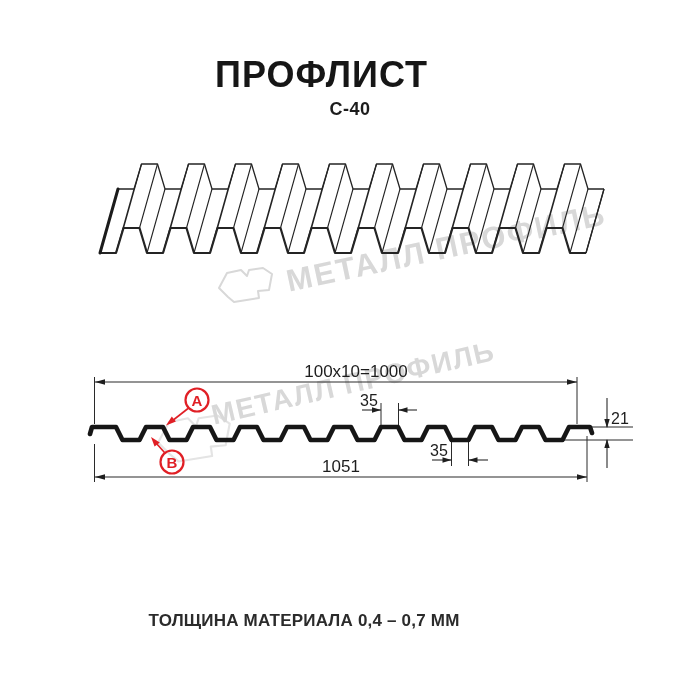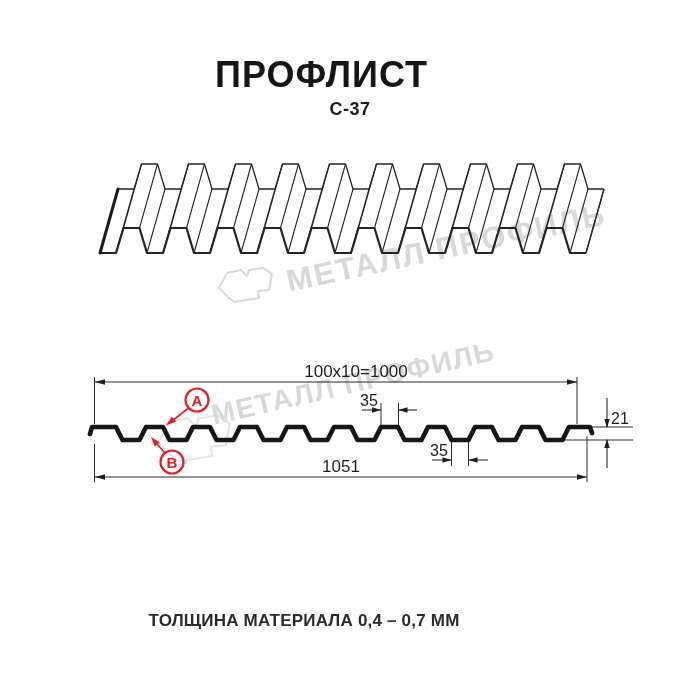--- a/index.html
+++ b/index.html
@@ -37,21 +37,21 @@
          fill:var(--accent,#e01f25);text-anchor:middle;}
   .wmstroke{fill:none;stroke:var(--wm,#d8d8d8);stroke-width:2;stroke-linejoin:round;}
   .wmstroke2{fill:none;stroke:#e4e4e4;stroke-width:1.6;stroke-linejoin:round;}
 </style>
 </head>
 <body>
 
 <div class="page">
 
   <div class="title">ПРОФЛИСТ</div>
-  <div class="subtitle">С-37</div>
+  <div class="subtitle">С-40</div>
 
   <svg class="logo-mark logo1" width="90" height="60" viewBox="0 0 90 60">
     <path class="wmstroke" d="M 18 42 L 9 33 L 17 18 L 31 15 L 37 21 L 39 15 L 53 13 L 62 19 L 59 35 L 48 36 L 49 43 L 24 47 Z"></path>
   </svg>
   <div class="wm wm1">МЕТАЛЛ ПРОФИЛЬ</div>
 
   <svg class="logo-mark logo2" width="120" height="80" viewBox="0 0 120 80">
     <path class="wmstroke2" transform="scale(1.35)" d="M 18 42 L 9 33 L 17 18 L 31 15 L 37 21 L 39 15 L 53 13 L 62 19 L 59 35 L 48 36 L 49 43 L 24 47 Z"></path>
   </svg>
   <div class="wm wm2">МЕТАЛЛ ПРОФИЛЬ</div>

